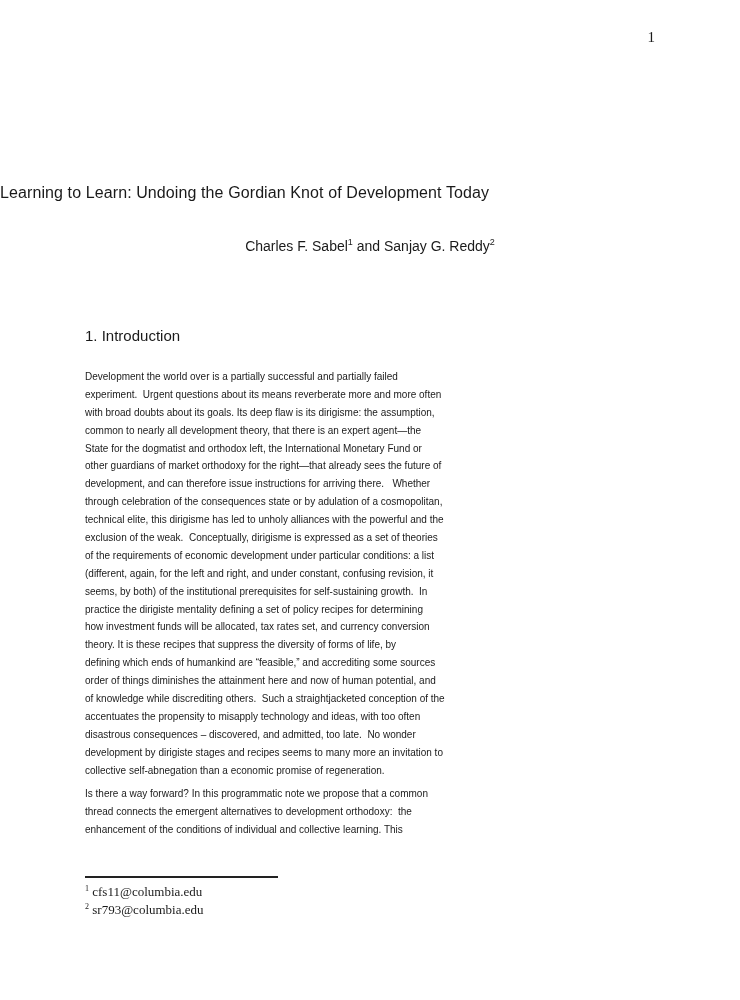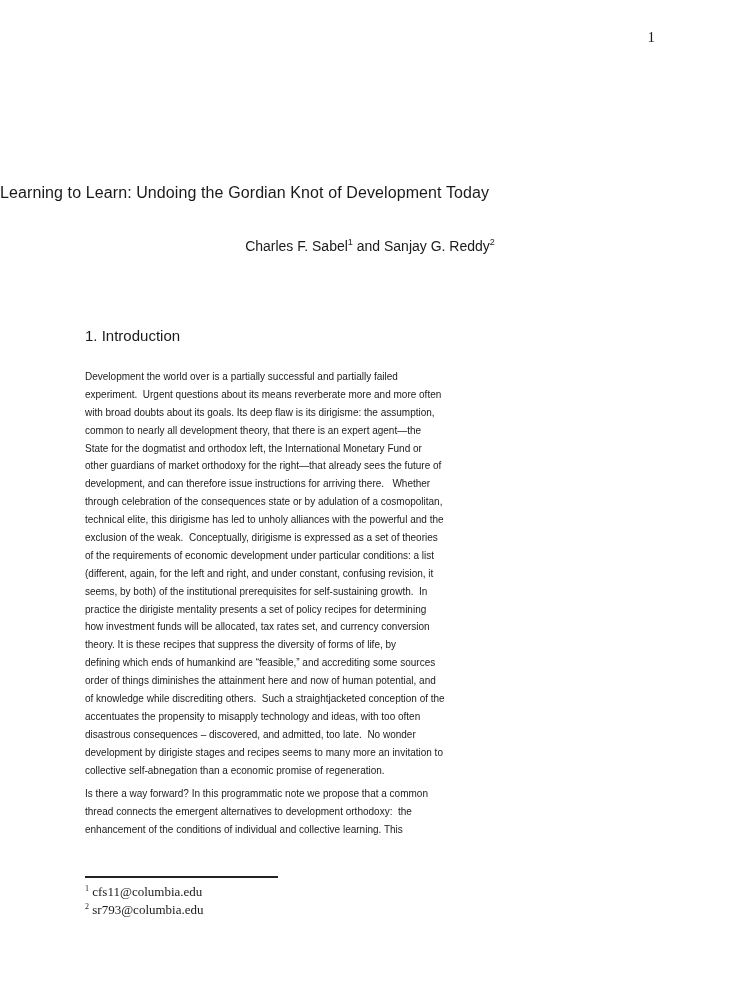--- a/index.html
+++ b/index.html
@@ -120,21 +120,21 @@
         <div class="line">common to nearly all development theory, that there is an expert agent—the</div>
         <div class="line">State for the dogmatist and orthodox left, the International Monetary Fund or</div>
         <div class="line">other guardians of market orthodoxy for the right—that already sees the future of</div>
         <div class="line">development, and can therefore issue instructions for arriving there.   Whether</div>
         <div class="line">through celebration of the consequences state or by adulation of a cosmopolitan,</div>
         <div class="line">technical elite, this dirigisme has led to unholy alliances with the powerful and the</div>
         <div class="line">exclusion of the weak.  Conceptually, dirigisme is expressed as a set of theories</div>
         <div class="line">of the requirements of economic development under particular conditions: a list</div>
         <div class="line">(different, again, for the left and right, and under constant, confusing revision, it</div>
         <div class="line">seems, by both) of the institutional prerequisites for self-sustaining growth.  In</div>
-        <div class="line">practice the dirigiste mentality presents a set of policy recipes for determining</div>
+        <div class="line">practice the dirigiste mentality defining a set of policy recipes for determining</div>
         <div class="line">how investment funds will be allocated, tax rates set, and currency conversion</div>
         <div class="line">theory. It is these recipes that suppress the diversity of forms of life, by</div>
         <div class="line">defining which ends of humankind are “feasible,” and accrediting some sources</div>
         <div class="line">order of things diminishes the attainment here and now of human potential, and</div>
         <div class="line">of knowledge while discrediting others.  Such a straightjacketed conception of the</div>
         <div class="line">accentuates the propensity to misapply technology and ideas, with too often</div>
         <div class="line">disastrous consequences – discovered, and admitted, too late.  No wonder</div>
         <div class="line">development by dirigiste stages and recipes seems to many more an invitation to</div>
         <div class="line">collective self-abnegation than a economic promise of regeneration.</div>
       </div>

